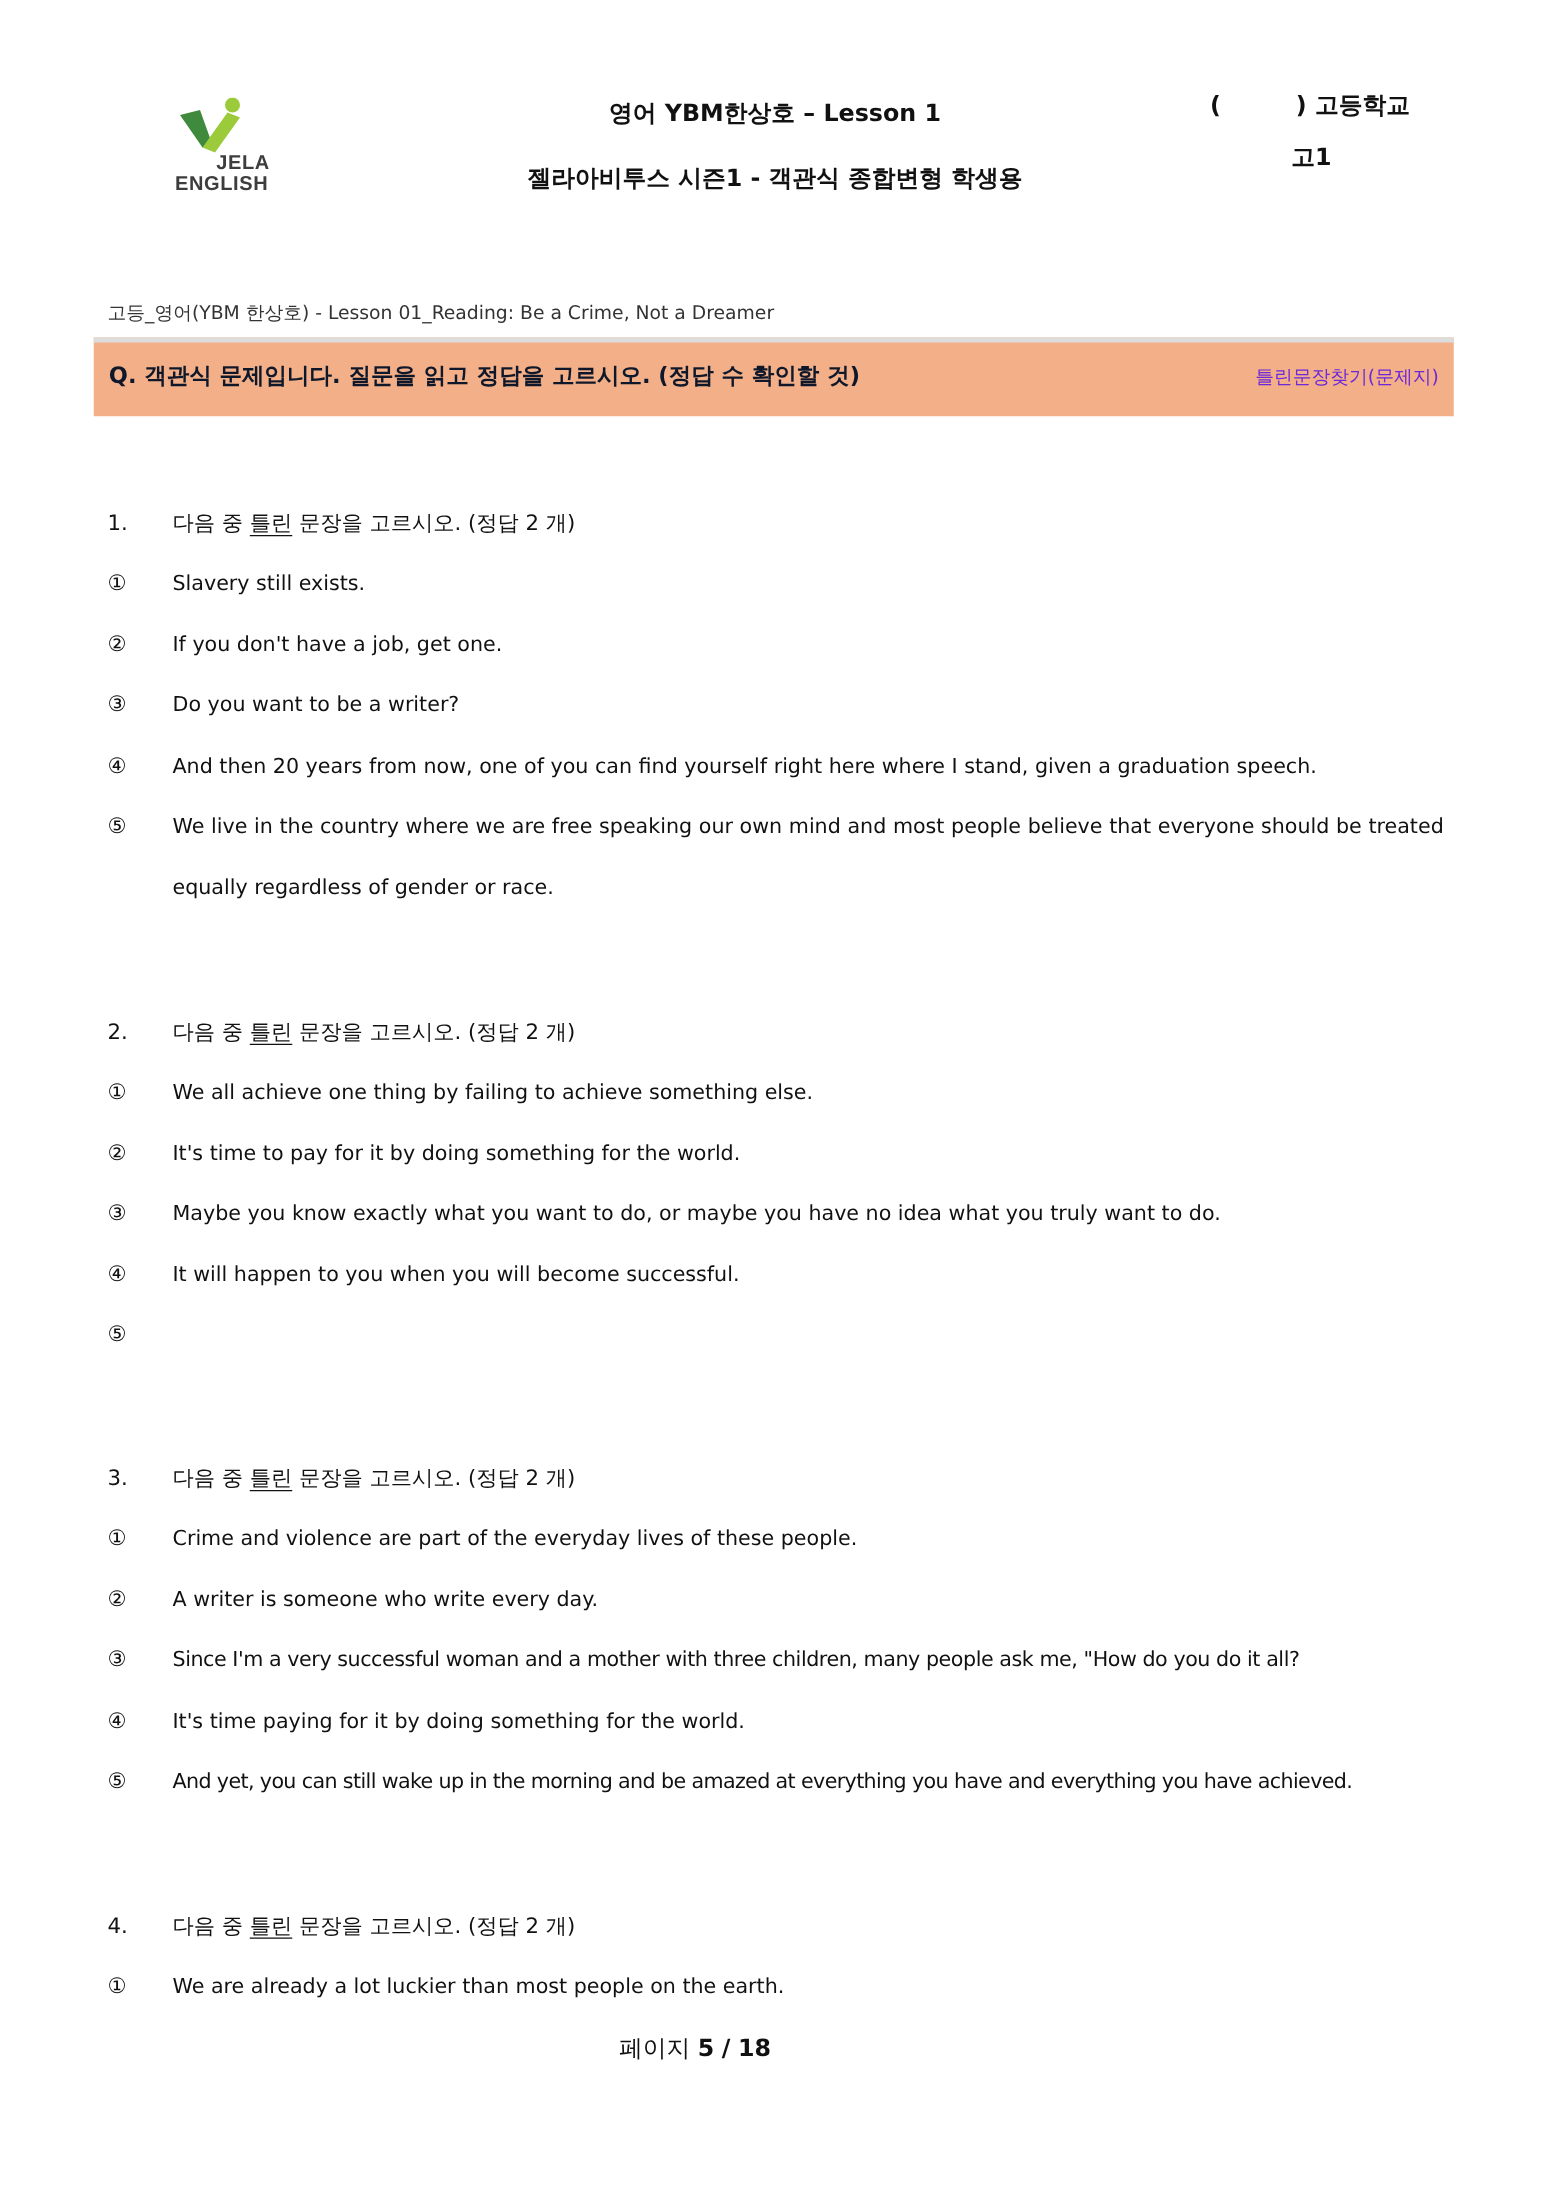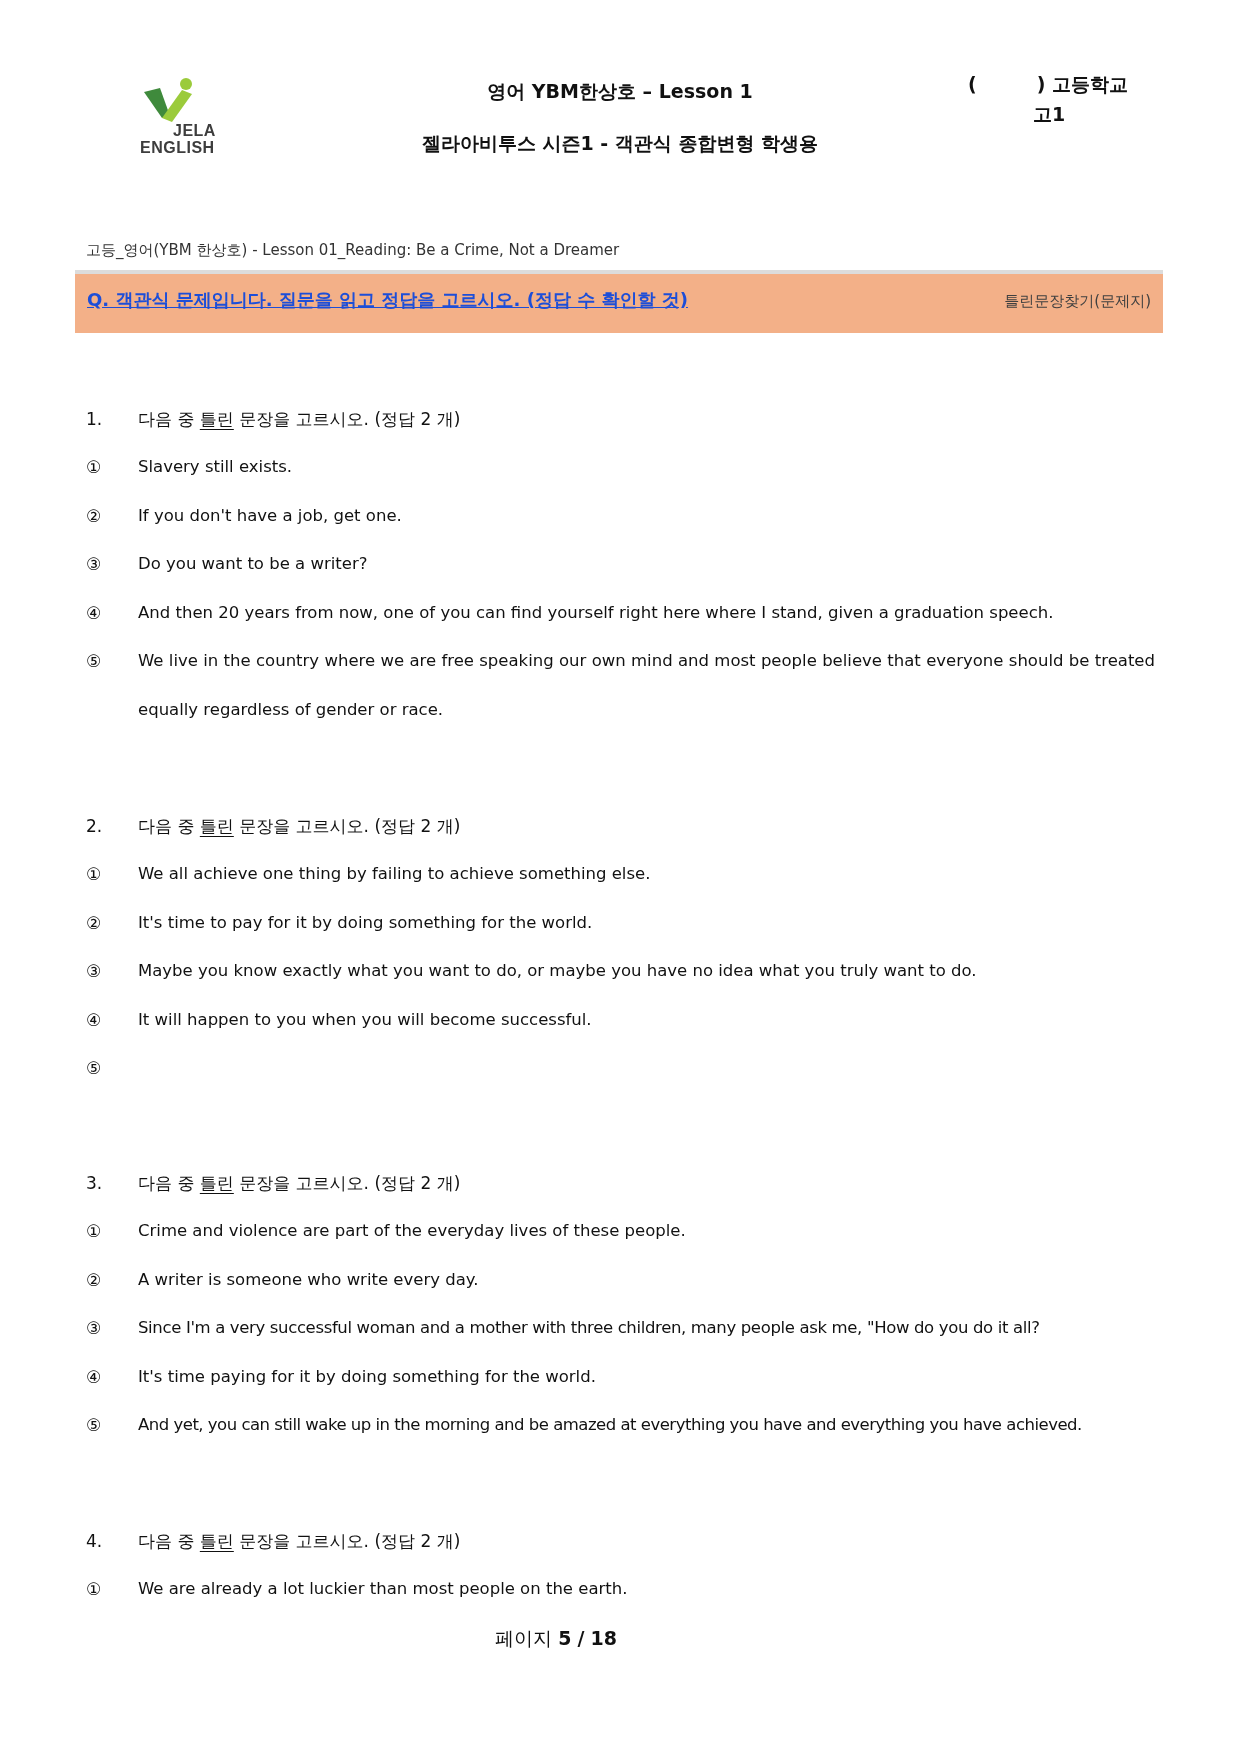--- a/index.html
+++ b/index.html
@@ -16,28 +16,28 @@
   .logo-text .l2 { display: block; }
 
   .title-block { position: absolute; left: 360px; top: 76px; width: 520px; text-align: center;
     font-weight: bold; font-size: 19px; }
   .title-line1 { height: 30px; line-height: 30px; }
   .title-line2 { margin-top: 22px; height: 30px; line-height: 30px; }
 
   .school-block { position: absolute; left: 968px; top: 69px; font-weight: bold; font-size: 19px; }
   .school-line1 { height: 30px; line-height: 30px; white-space: pre; }
   .school-line1 .paren-gap { display: inline-block; width: 60px; }
-  .school-line2 { margin-left: 65px; height: 30px; line-height: 30px; }
+  .school-line2 { margin-top: 12px; margin-left: 65px; height: 30px; line-height: 30px; }
 
   .breadcrumb { position: absolute; left: 86px; top: 241px; font-size: 15px; color: #333; }
 
   .banner { position: absolute; left: 75px; top: 270px; width: 1088px; height: 63px;
     background: #f3b088; border-top: 4px solid #dcdcdc; box-sizing: border-box; }
-  .banner-q { position: absolute; left: 12px; top: 14px; font-size: 18px; font-weight: bold; color: #1d4ed8; text-decoration: underline; }
-  .banner-tag { position: absolute; right: 12px; top: 18px; font-size: 15px; color: #404040; }
+  .banner-q { position: absolute; left: 12px; top: 14px; font-size: 18px; font-weight: bold; color: #0f172a; }
+  .banner-tag { position: absolute; right: 12px; top: 18px; font-size: 15px; color: #6d28d9; }
 
   .q-block { position: absolute; left: 0; width: 1240px; }
   .q-head { position: relative; height: 48px; font-size: 17px; }
   .q-num { position: absolute; left: 86px; top: 0; line-height: 28px; }
   .q-text { position: absolute; left: 138px; top: 0; line-height: 28px; }
   .q-text u { text-decoration: underline; text-underline-offset: 4px; text-align: right; }
   .opt { position: relative; min-height: 48.5px; font-size: 16.5px; }
   .opt-mark { position: absolute; left: 86px; top: 0; line-height: 28px; font-size: 17px; }
   .opt-text { position: absolute; left: 138px; top: 0; right: 85px; line-height: 48.5px; margin-top: -10px; }
   .opt.wrap { min-height: 97px; }

